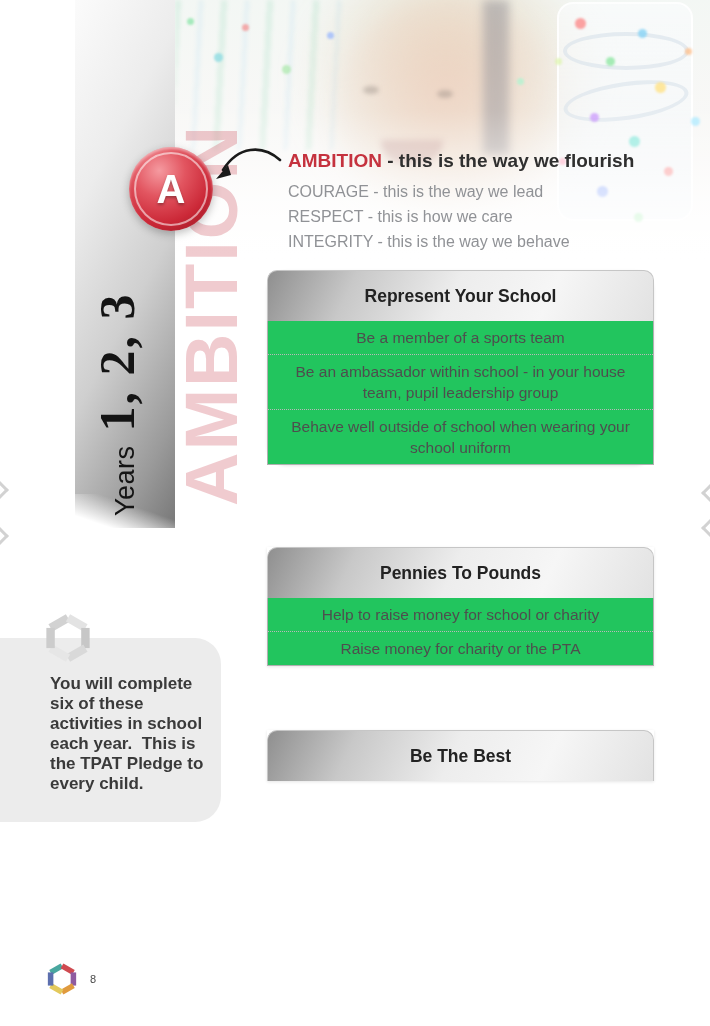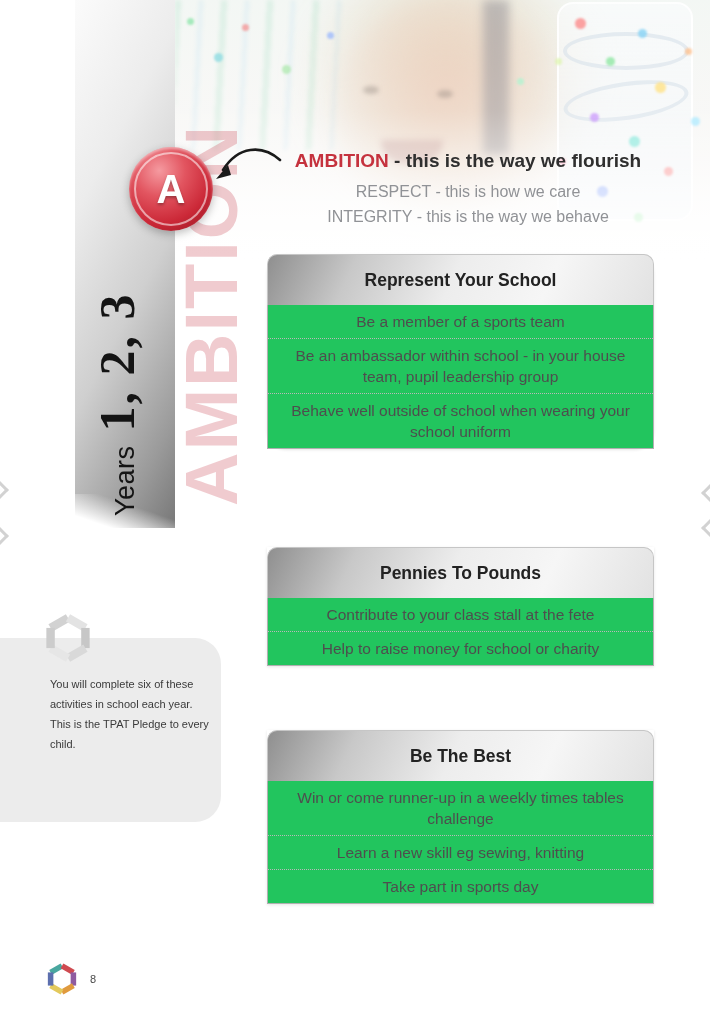--- a/index.html
+++ b/index.html
@@ -62,39 +62,39 @@
   .badge{position:absolute;left:129px;top:147px;width:84px;height:84px;border-radius:50%;
         background:radial-gradient(circle at 36% 28%,#f59aa0 0%,#e25560 32%,#cb2837 65%,#8e141f 100%);
         box-shadow:0 3px 8px rgba(0,0,0,.25), inset 0 2px 3px rgba(255,255,255,.5);
         display:flex;align-items:center;justify-content:center;}
   .badge::before{content:"";position:absolute;inset:5px;border-radius:50%;
         border:2px solid rgba(255,255,255,.55);}
   .badge span{color:#fff;font-weight:700;font-size:40px;text-shadow:0 2px 3px rgba(0,0,0,.3);}
   .arrow{position:absolute;left:206px;top:138px;}
 
   
-  .intro{position:absolute;left:278px;top:150px;width:380px;text-align:center;}
+  .intro{position:absolute;left:288px;top:150px;width:380px;}
   .intro-title{font-size:19px;font-weight:700;color:#2f2f2f;margin-bottom:7px;}
   .intro-title .red{color:#c5323e;}
   .intro-line{font-size:16px;color:#909296;line-height:25px;}
 
   
   .card{position:absolute;left:267px;width:387px;box-shadow:0 1px 3px rgba(0,0,0,.10);}
   .card-header{border:1px solid #c6c6c6;border-bottom:none;border-radius:10px 10px 0 0;
         background:linear-gradient(115deg,#8f8f8f 0%,#c8c8c8 22%,#ededed 48%,#f6f6f6 72%,#e2e2e2 100%);
         text-align:center;padding:15px 0 14px;font-size:17.5px;font-weight:700;color:#222;}
   .card-body{border:1px solid #b0b0b0;border-top:none;background:#22c55e;}
   .card-item{text-align:center;font-size:15.5px;line-height:21px;color:#4e4e4e;padding:6px 18px;}
   .card-item + .card-item{border-top:1px dotted #b9b9b9;}
-  .card1{top:254px;border-radius:19px;} .card2{top:547px;} .card3{top:730px;}
+  .card1{top:270px;border-radius:19px;} .card2{top:547px;} .card3{top:730px;}
 
   
   .pledge-box{position:absolute;left:0;top:638px;width:221px;height:184px;background:#ececec;
         border-radius:0 26px 26px 0;}
-  .pledge-text{position:absolute;left:50px;top:674px;width:160px;font-size:11px;font-weight:400;
+  .pledge-text{position:absolute;left:50px;top:674px;width:160px;font-size:17px;font-weight:700;
         color:#3a3a3a;line-height:20px;white-space:pre-wrap;}
   .gray-logo{position:absolute;left:42px;top:610px;}
 
   
   .footer-logo{position:absolute;left:45px;top:961px;}
   .page-num{position:absolute;left:90px;top:973px;font-size:11px;color:#4a4a4a;}
 
   
   .chev{position:absolute;width:11px;height:11px;border-top:3px solid #d2d2d2;border-right:3px solid #d2d2d2;}
   .chev.rightward{transform:rotate(45deg);}   
@@ -139,48 +139,44 @@
 
   <svg class="arrow" width="82" height="52" viewBox="0 0 82 52">
     <path d="M74 22 C 56 6, 32 8, 17 32" stroke="#1a1a1a" stroke-width="2.6" fill="none" stroke-linecap="round"></path>
     <polygon points="10,41 22,27 25,37" fill="#1a1a1a"></polygon>
   </svg>
 
   <div class="intro">
     <div class="intro-title">
       <span class="red">AMBITION</span><span> - this is the way we flourish</span>
     </div>
+    <div class="intro-line">COURAGE - this is the way we lead</div>
     <div class="intro-line">RESPECT - this is how we care</div>
     <div class="intro-line">INTEGRITY - this is the way we behave</div>
   </div>
 
   <div class="card card1">
     <div class="card-header">Represent Your School</div>
     <div class="card-body">
       <div class="card-item">Be a member of a sports team</div>
       <div class="card-item">Be an ambassador within school - in your house team, pupil leadership group</div>
       <div class="card-item">Behave well outside of school when wearing your school uniform</div>
     </div>
   </div>
 
   <div class="card card2">
     <div class="card-header">Pennies To Pounds</div>
     <div class="card-body">
-      <div class="card-item">Contribute to your class stall at the fete</div>
       <div class="card-item">Help to raise money for school or charity</div>
+      <div class="card-item">Raise money for charity or the PTA</div>
     </div>
   </div>
 
   <div class="card card3">
     <div class="card-header">Be The Best</div>
-    <div class="card-body">
-      <div class="card-item">Win or come runner-up in a weekly times tables challenge</div>
-      <div class="card-item">Learn a new skill eg sewing, knitting</div>
-      <div class="card-item">Take part in sports day</div>
-    </div>
   </div>
 
   <div class="pledge-box"></div>
   <svg class="gray-logo" width="52" height="56" viewBox="0 0 40 40">
     <path d="M6.6 12.25 L20 4.5" stroke="#d2d2d2" stroke-width="6.5" fill="none"></path>
     <path d="M20 4.5 L33.4 12.25" stroke="#e3e3e3" stroke-width="6.5" fill="none"></path>
     <path d="M33.4 12.25 L33.4 27.75" stroke="#c7c7c7" stroke-width="6.5" fill="none"></path>
     <path d="M33.4 27.75 L20 35.5" stroke="#d9d9d9" stroke-width="6.5" fill="none"></path>
     <path d="M20 35.5 L6.6 27.75" stroke="#e6e6e6" stroke-width="6.5" fill="none"></path>
     <path d="M6.6 27.75 L6.6 12.25" stroke="#cccccc" stroke-width="6.5" fill="none"></path>

